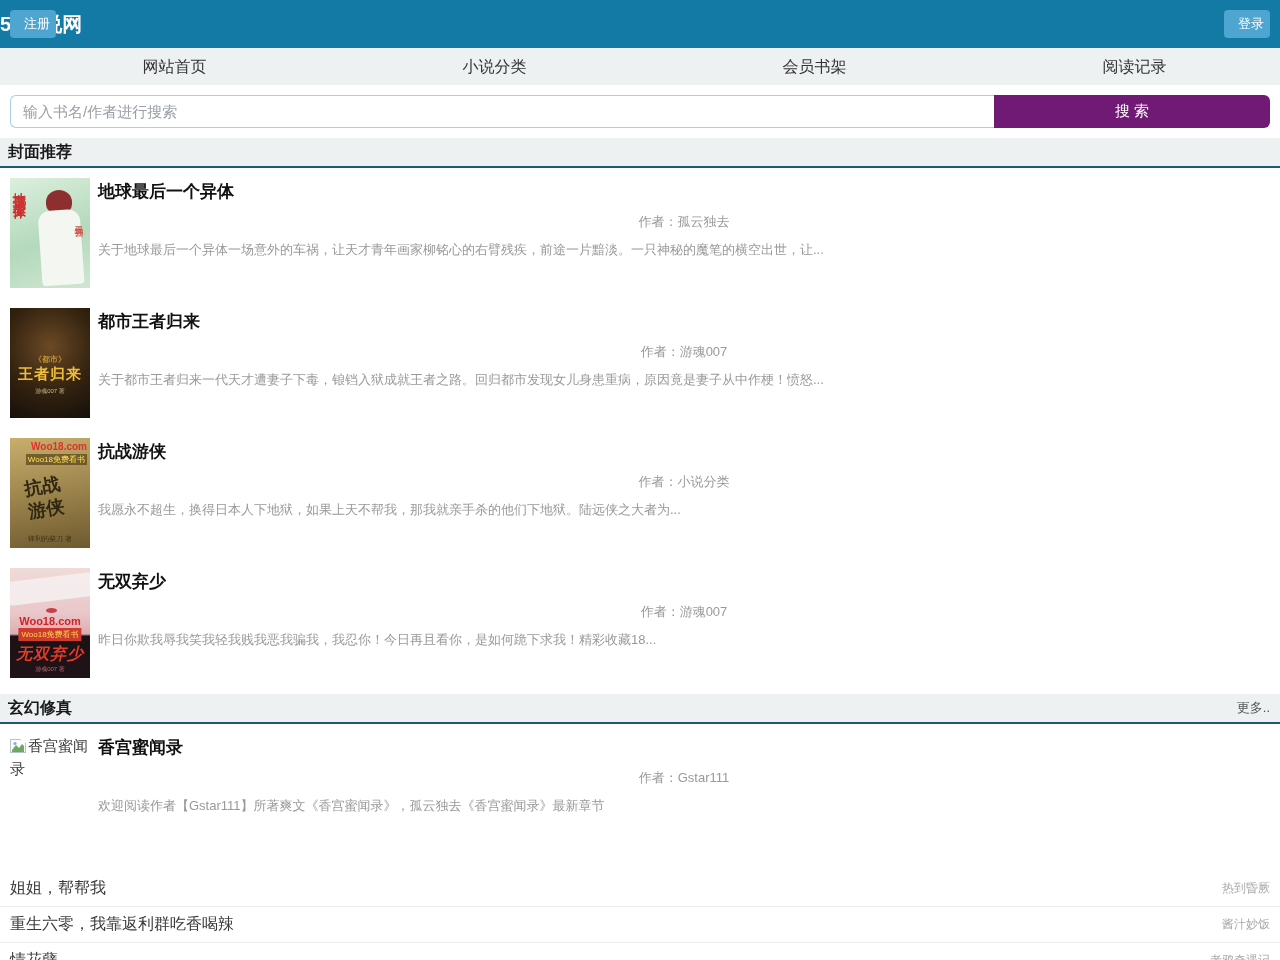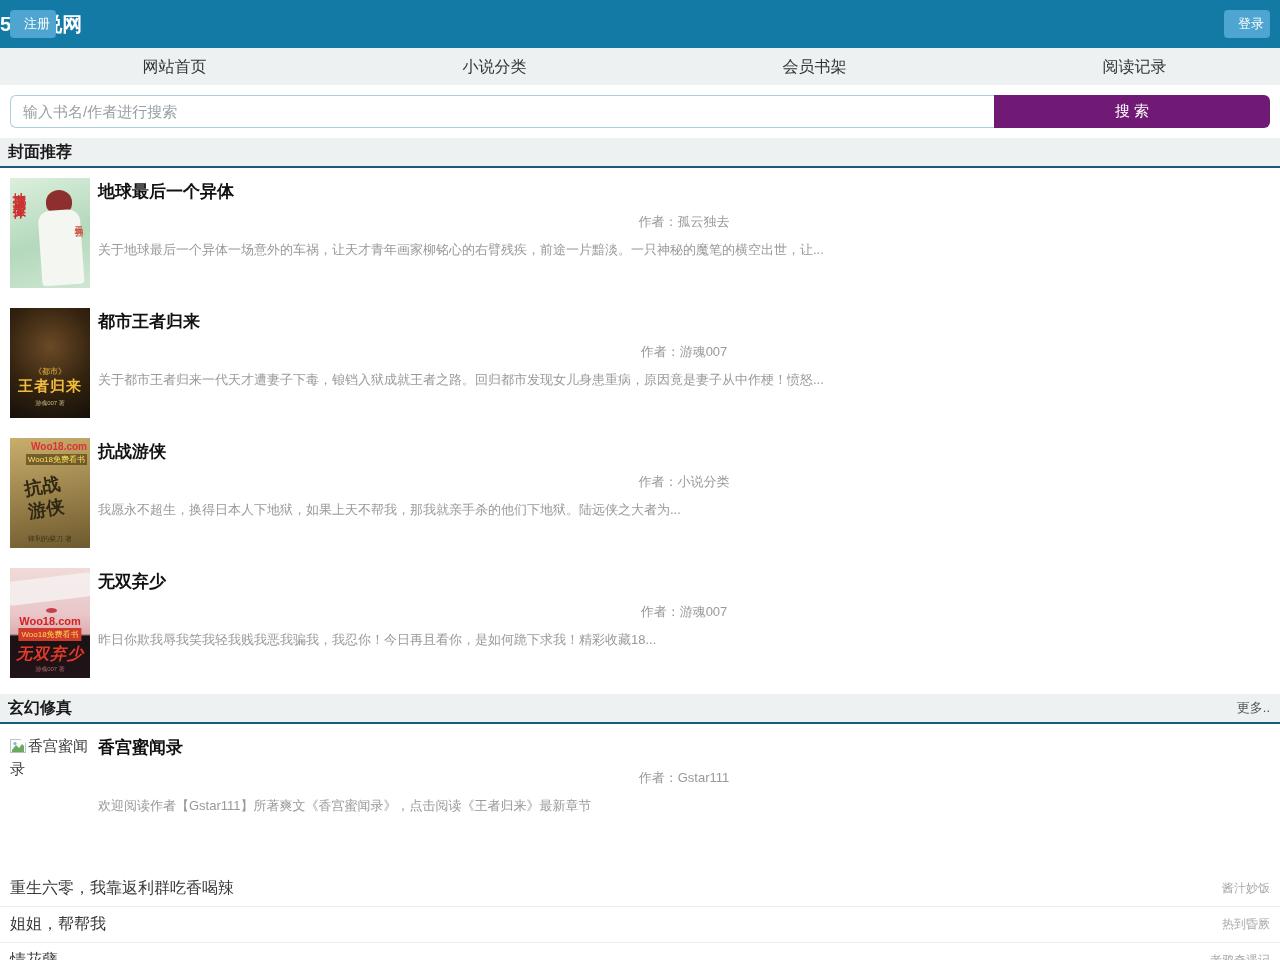--- a/index.html
+++ b/index.html
@@ -61,21 +61,21 @@
     background:#f4f6f2; border-radius:12px 12px 4px 4px; transform:rotate(-4deg); }
   .cover1 .fig-hair { position:absolute; right:18px; top:12px; width:26px; height:24px;
     background:#8e2f2f; border-radius:55% 55% 45% 45%; }
   .cover1 .v-main { position:absolute; left:3px; top:4px; writing-mode:vertical-rl;
     font-size:13px; font-weight:bold; color:#cc3333; letter-spacing:2px; line-height:1; }
   .cover1 .v-side { position:absolute; right:5px; top:40px; writing-mode:vertical-rl;
     font-size:9px; color:#cc5544; letter-spacing:1px; }
 
   
   .cover2 { background:radial-gradient(circle at 50% 35%, #6b4a26 0%, #33220f 55%, #14100a 100%);
-    display:flex; flex-direction:column; justify-content:flex-end; align-items:center; padding-bottom:10px; }
+    display:flex; flex-direction:column; justify-content:flex-end; align-items:center; padding-bottom:22px; }
   .cover2 .c-tag { color:#e9b63f; font-size:8px; }
   .cover2 .c-main { color:#f0bc3c; font-size:15px; font-weight:bold; letter-spacing:1px; }
   .cover2 .c-byline { color:#cbb98a; font-size:6px; margin-top:3px; }
 
   
   .cover3 { background:linear-gradient(170deg,#c9ae6c 0%,#8a7340 70%,#6e5a30 100%); }
   .cover3 .c-brand { position:absolute; top:3px; right:3px; color:#e03030; font-weight:bold; font-size:10px; }
   .cover3 .c-promo { position:absolute; top:16px; right:3px; color:#ffe34d; font-size:8px;
     background:rgba(60,40,10,.55); padding:0 2px; }
   .cover3 .c-main { position:absolute; top:36px; left:16px; width:48px; font-size:18px; font-weight:bold;
@@ -207,31 +207,31 @@
       <svg width="16" height="14" viewBox="0 0 16 14">
         <rect x="0.5" y="0.5" width="15" height="13" fill="#fdfdfd" stroke="#b7c3c9"></rect>
         <circle cx="5" cy="4.5" r="1.6" fill="#7fb2d9"></circle>
         <path d="M2 11 L6 6 L9 9 L12 5 L14 7 L14 13 L2 13 Z" fill="#6aa95f"></path>
         <path d="M10 0 L16 0 L16 4 Z" fill="#ffffff"></path>
       </svg><span>香宫蜜闻录</span>
     </div>
     <div class="book-info">
       <div class="book-title">香宫蜜闻录</div>
       <div class="book-author">作者：Gstar111</div>
-      <div class="book-desc">欢迎阅读作者【Gstar111】所著爽文《香宫蜜闻录》，点击阅读《王者归来》最新章节</div>
+      <div class="book-desc">欢迎阅读作者【Gstar111】所著爽文《香宫蜜闻录》，孤云独去《香宫蜜闻录》最新章节</div>
     </div>
   </div>
 </div>
 
 <div class="link-list">
+  <div class="link-row">
+    <span class="link-title">姐姐，帮帮我</span>
+    <span class="link-author">热到昏厥</span>
+  </div>
   <div class="link-row">
     <span class="link-title">重生六零，我靠返利群吃香喝辣</span>
     <span class="link-author">酱汁妙饭</span>
   </div>
   <div class="link-row">
-    <span class="link-title">姐姐，帮帮我</span>
-    <span class="link-author">热到昏厥</span>
-  </div>
-  <div class="link-row">
     <span class="link-title">情花孽</span>
     <span class="link-author">老鸦奇遇记</span>
   </div>
 </div>
 
 </body></html>

